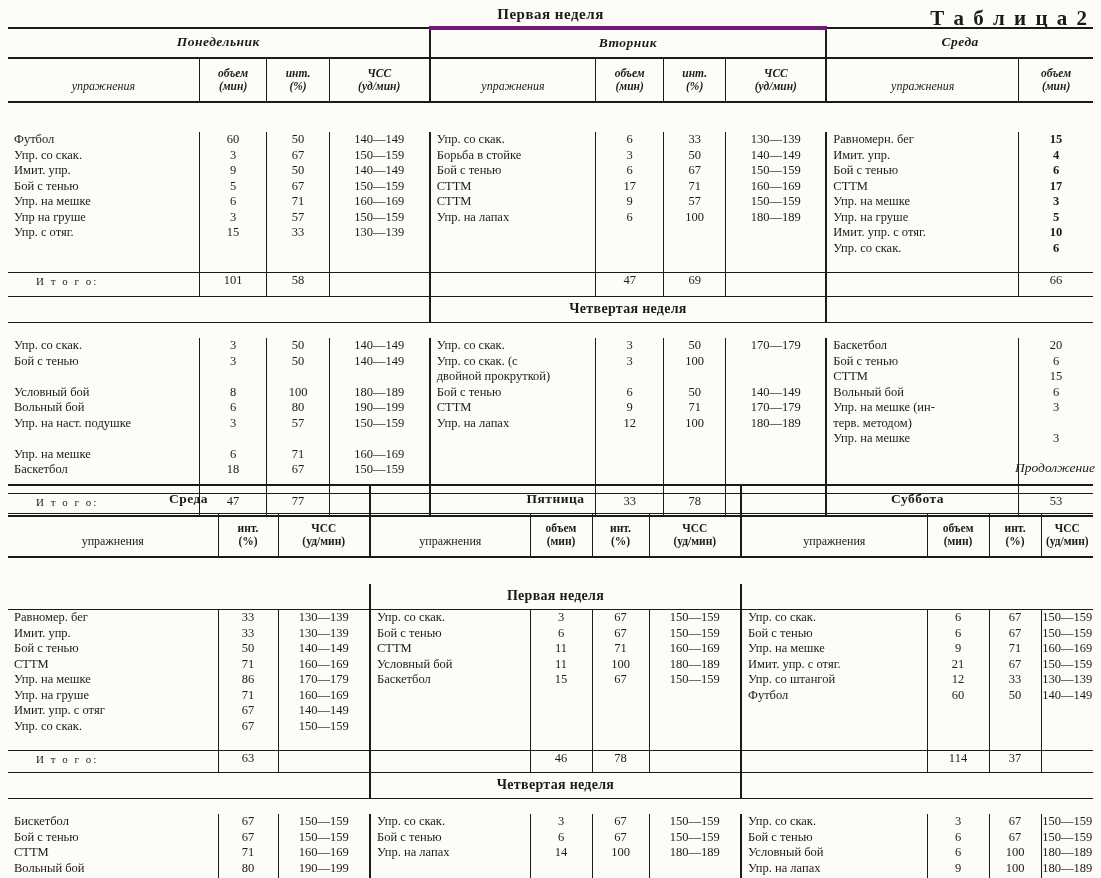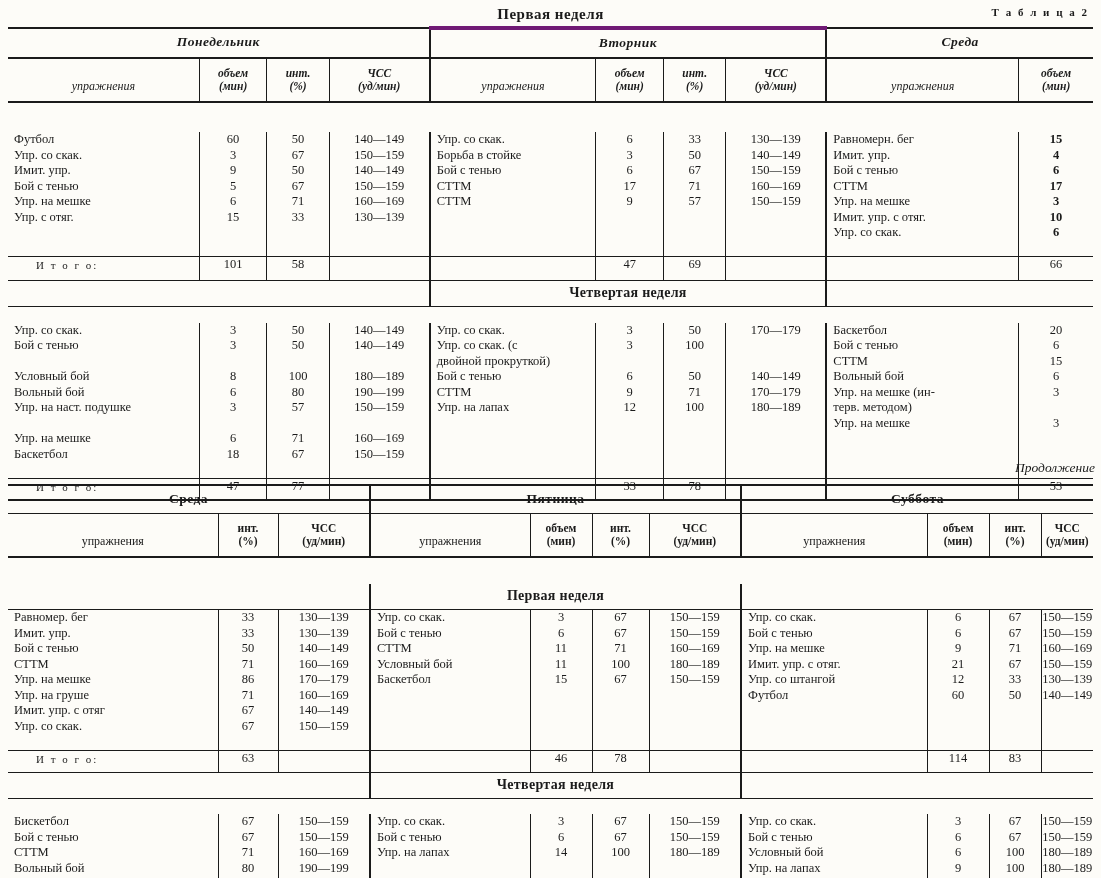--- a/index.html
+++ b/index.html
@@ -17,21 +17,21 @@
   table{border-collapse:collapse;width:100%;table-layout:fixed;}
   td,th{vertical-align:top;padding:0;}
 
   
   .tbl-caption{
     position:absolute;top:6px;left:0;width:1101px;text-align:center;
     font-weight:bold;font-size:15px;letter-spacing:.5px;
   }
   .tbl-number{
     position:absolute;top:6px;right:12px;
-    font-weight:bold;font-size:11px;letter-spacing:2px;
+    font-weight:bold;font-size:21px;letter-spacing:2px;
   }
 
   .hdr-day{
     font-weight:bold;font-size:13.5px;text-align:center;letter-spacing:.5px;
     padding:5px 0 6px 0;
   }
   .hdr-col{
     font-size:11.5px;text-align:center;line-height:1.15;
     padding:8px 0 8px 0;font-weight:bold;
   }
@@ -198,20 +198,32 @@
         <td class="ex">Упр. на мешке</td>
         <td class="num vline">6</td>
         <td class="num vline">71</td>
         <td class="num vline">160—169</td>
         <td class="ex vline2">СТТМ</td>
         <td class="num vline">9</td>
         <td class="num vline">57</td>
         <td class="num vline">150—159</td>
         <td class="ex vline2">Упр. на мешке</td>
         <td class="numb vline">3</td>
+      </tr>
+      <tr>
+        <td class="ex">Упр на груше</td>
+        <td class="num vline">3</td>
+        <td class="num vline">57</td>
+        <td class="num vline">150—159</td>
+        <td class="ex vline2">Упр. на лапах</td>
+        <td class="num vline">6</td>
+        <td class="num vline">100</td>
+        <td class="num vline">180—189</td>
+        <td class="ex vline2">Упр. на груше</td>
+        <td class="numb vline">5</td>
       </tr>
       <tr>
         <td class="ex">Упр. с отяг.</td>
         <td class="num vline">15</td>
         <td class="num vline">33</td>
         <td class="num vline">130—139</td>
         <td class="ex vline2"></td>
         <td class="num vline"></td>
         <td class="num vline"></td>
         <td class="num vline"></td>
@@ -618,21 +630,21 @@
       <tr style="height:22px">
         <td class="itogo">И т о г о:</td>
         <td class="num vline">63</td>
         <td class="num vline"></td>
         <td class="ex vline2"></td>
         <td class="num vline">46</td>
         <td class="num vline">78</td>
         <td class="num vline"></td>
         <td class="ex vline2"></td>
         <td class="num vline">114</td>
-        <td class="num vline">83</td>
+        <td class="num vline">37</td>
         <td class="num vline"></td>
       </tr>
 
       <tr>
         <td colspan="3" style="border-top:1px solid #1b1b1b;border-bottom:1px solid #1b1b1b"></td>
         <td colspan="4" class="sect-title vline2" style="border-top:1px solid #1b1b1b;border-bottom:1px solid #1b1b1b">Четвертая неделя</td>
         <td colspan="4" class="vline2" style="border-top:1px solid #1b1b1b;border-bottom:1px solid #1b1b1b"></td>
       </tr>
 
       <tr style="height:6px">

